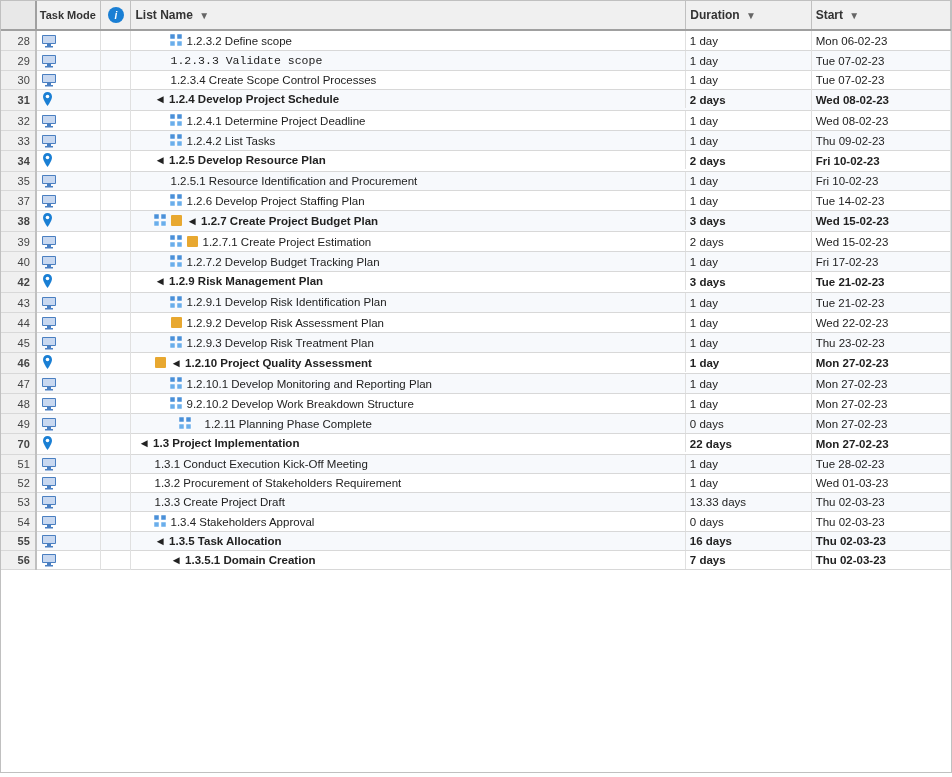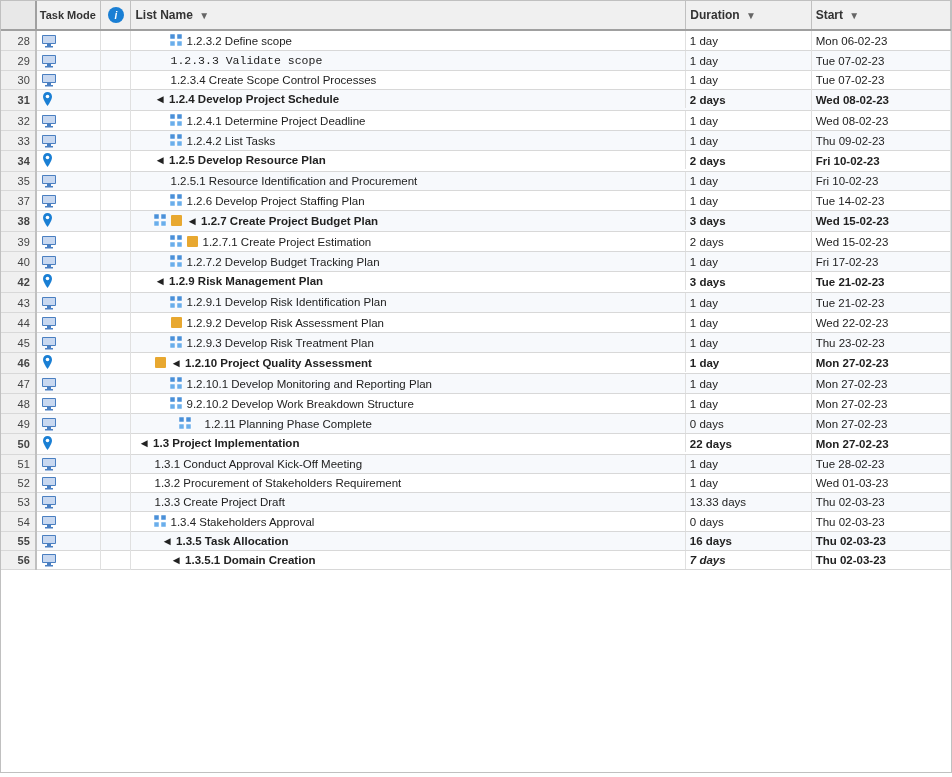--- a/index.html
+++ b/index.html
@@ -605,21 +605,21 @@
               <rect x="7" y="0" width="5" height="5" fill="#4a90d9" stroke="white" stroke-width="0.5"></rect>
               <rect x="0" y="7" width="5" height="5" fill="#6aaeeb" stroke="white" stroke-width="0.5"></rect>
               <rect x="7" y="7" width="5" height="5" fill="#6aaeeb" stroke="white" stroke-width="0.5"></rect>
             </svg>
             <span>1.2.11 Planning Phase Complete</span>
           </td>
           <td>0 days</td>
           <td>Mon 27-02-23</td>
         </tr>
         <tr class="summary-row">
-          <td class="row-num">50</td>
+          <td class="row-num">70</td>
           <td style="padding: 2px 4px;">
             <div class="row-task-mode-cell">
               <svg width="13" height="16" viewBox="0 0 13 16" style="vertical-align: middle;">
                 <path d="M6.5,0 C4,0 2,2 2,4.5 C2,8 6.5,14 6.5,14 C6.5,14 11,8 11,4.5 C11,2 9,0 6.5,0 Z" fill="#1a7fd4"></path>
                 <circle cx="6.5" cy="4.5" r="1.8" fill="white"></circle>
               </svg>
             </div>
           </td>
           <td style="text-align: center;"></td>
           <td style="display: flex; align-items: center; gap: 3px;">
@@ -637,21 +637,21 @@
                 <rect x="1" y="1" width="14" height="9" rx="1" fill="#4a7fc1"></rect>
                 <rect x="2" y="2" width="12" height="7" fill="#c8d8f0"></rect>
                 <rect x="6" y="10" width="4" height="2" fill="#4a7fc1"></rect>
                 <rect x="4" y="12" width="8" height="1.5" fill="#4a7fc1"></rect>
               </svg>
             </div>
           </td>
           <td style="text-align: center;"></td>
           <td style="display: flex; align-items: center; gap: 3px;">
             <span style="display: inline-block; min-width: 16px;"></span>
-            <span>1.3.1 Conduct Approval Kick-Off Meeting</span>
+            <span>1.3.1 Conduct Execution Kick-Off Meeting</span>
           </td>
           <td>1 day</td>
           <td>Tue 28-02-23</td>
         </tr>
         <tr>
           <td class="row-num">52</td>
           <td style="padding: 2px 4px;">
             <div class="row-task-mode-cell">
               <svg width="16" height="14" viewBox="0 0 16 14" style="vertical-align: middle;">
                 <rect x="1" y="1" width="14" height="9" rx="1" fill="#4a7fc1"></rect>
@@ -721,21 +721,21 @@
             <div class="row-task-mode-cell">
               <svg width="16" height="14" viewBox="0 0 16 14" style="vertical-align: middle;">
                 <rect x="1" y="1" width="14" height="9" rx="1" fill="#4a7fc1"></rect>
                 <rect x="2" y="2" width="12" height="7" fill="#c8d8f0"></rect>
                 <rect x="6" y="10" width="4" height="2" fill="#4a7fc1"></rect>
                 <rect x="4" y="12" width="8" height="1.5" fill="#4a7fc1"></rect>
               </svg>
             </div>
           </td>
           <td style="text-align: center;"></td>
-          <td style="display: flex; align-items: center; gap: 3px; margin-left: 7px;">
+          <td style="display: flex; align-items: center; gap: 3px;">
             <span style="display: inline-block; min-width: 16px;"></span>
             <span style="font-weight: bold;">◄ 1.3.5 Task Allocation</span>
           </td>
           <td style="font-weight: bold;">16 days</td>
           <td style="font-weight: bold;">Thu 02-03-23</td>
         </tr>
         <tr class="summary-row">
           <td class="row-num">56</td>
           <td style="padding: 2px 4px;">
             <div class="row-task-mode-cell">
@@ -745,18 +745,18 @@
                 <rect x="6" y="10" width="4" height="2" fill="#4a7fc1"></rect>
                 <rect x="4" y="12" width="8" height="1.5" fill="#4a7fc1"></rect>
               </svg>
             </div>
           </td>
           <td style="text-align: center;"></td>
           <td style="display: flex; align-items: center; gap: 3px;">
             <span style="display: inline-block; min-width: 32px;"></span>
             <span style="font-weight: bold;">◄ 1.3.5.1 Domain Creation</span>
           </td>
-          <td style="font-weight: bold; font-style: italic;">7 days</td>
+          <td style="font-weight: bold;">7 days</td>
           <td style="font-weight: bold;">Thu 02-03-23</td>
         </tr>
       </tbody>
   </table>
 </div>
 
 </body></html>

